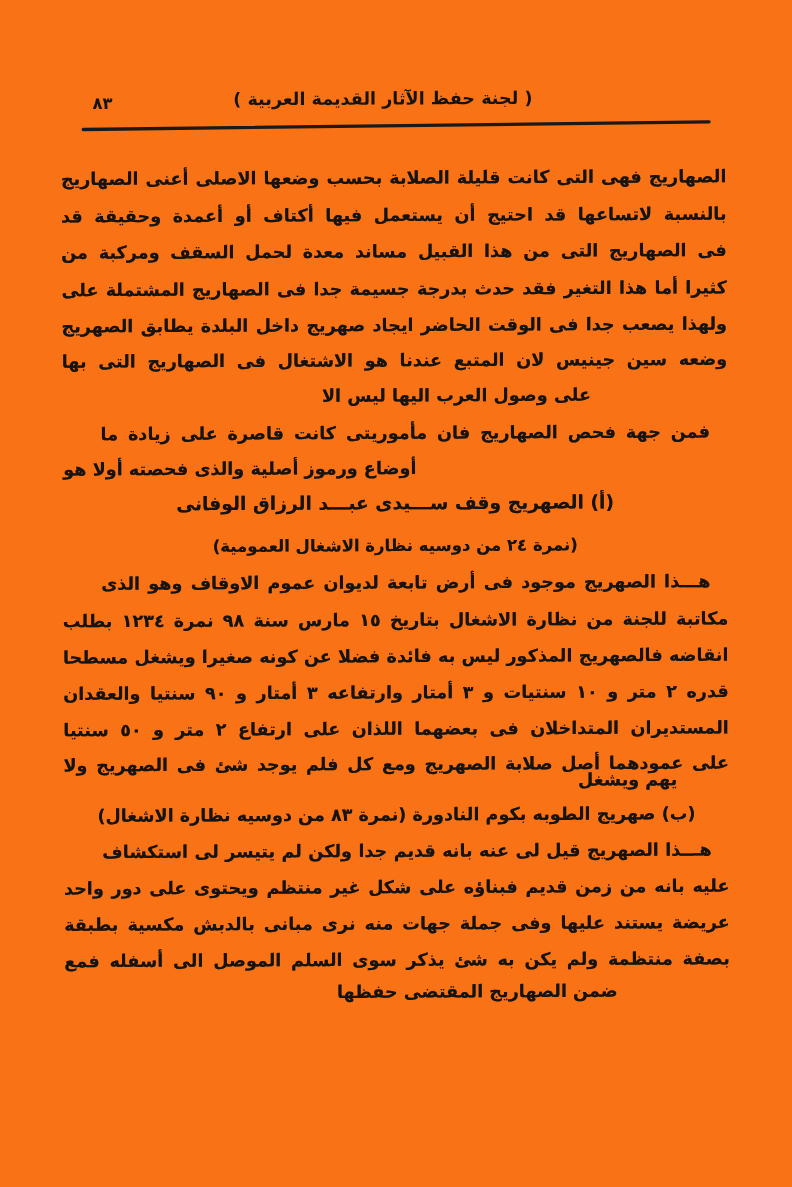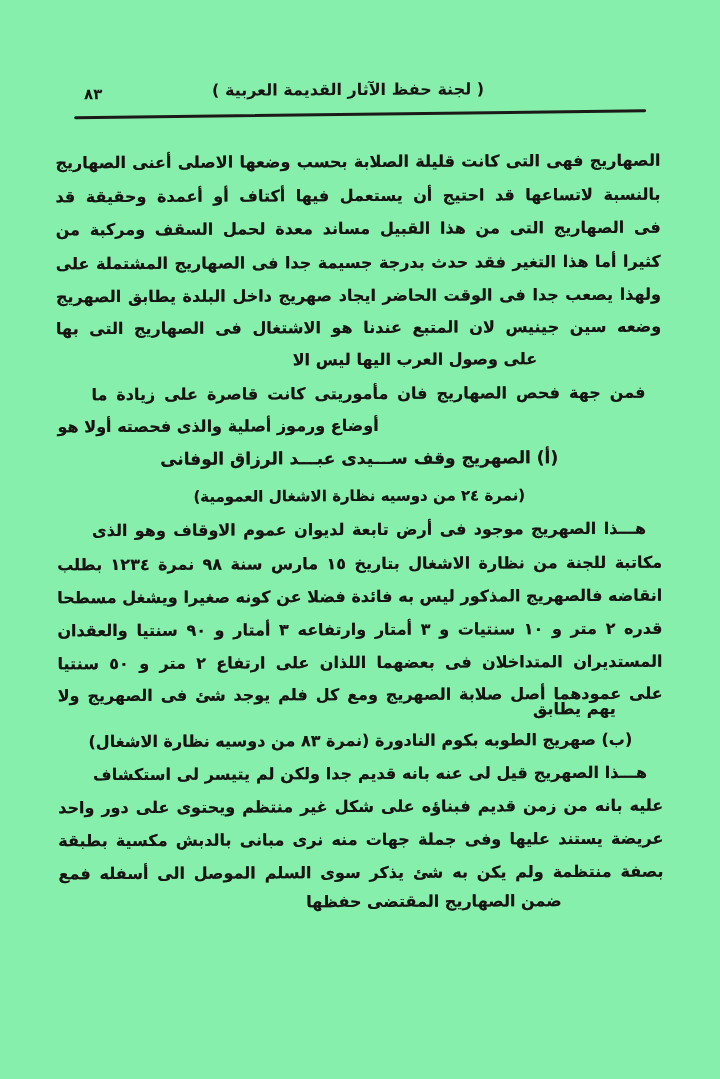--- a/index.html
+++ b/index.html
@@ -5,21 +5,21 @@
   html,body{margin:0;padding:0;}
   body{
     width:720px;height:1079px;
     background:#fcfcfa;
     font-family:"DejaVu Sans", sans-serif;
     color:#161412;
     overflow:hidden;
   }
   .page{
     position:relative;width:720px;height:1079px;
-    background:#86efac;
+    background:#f97316;
   }
   .skew{
     position:absolute;inset:0;
     transform:rotate(-0.25deg);
     transform-origin:50% 50%;
   }
   
   .pagenum{
     position:absolute;top:84px;left:86px;
     font-size:15px;font-weight:700;direction:rtl;
@@ -82,21 +82,21 @@
 
     <div class="ln center heading" style="top:444px">(أ)  الصهريج وقف ســـيدى عبـــد الرزاق الوفانى</div>
     <div class="ln center subheading" style="top:482px">(نمرة ٢٤ من دوسيه نظارة الاشغال العمومية)</div>
 
     <div class="ln first" style="top:516px">هـــذا الصهريج موجود فى أرض تابعة لديوان عموم الاوقاف وهو الذى وردت عنه</div>
     <div class="ln j" style="top:550px">مكاتبة للجنة من نظارة الاشغال بتاريخ ١٥ مارس سنة ٩٨ نمرة ١٢٣٤ بطلب شراء</div>
     <div class="ln j" style="top:583px">انقاضه فالصهريج المذكور ليس به فائدة فضلا عن كونه صغيرا ويشغل مسطحا</div>
     <div class="ln j" style="top:616px">قدره ٢ متر و ١٠ سنتيات و ٣ أمتار وارتفاعه ٣ أمتار و ٩٠ سنتيا والعقدان</div>
     <div class="ln j" style="top:649px">المستديران المتداخلان فى بعضهما اللذان على ارتفاع ٢ متر و ٥٠ سنتيا ومحمولان</div>
     <div class="ln j" style="top:681px">على عمودهما أصل صلابة الصهريج ومع كل فلم يوجد شئ فى الصهريج ولا فى الساقية</div>
-    <div class="ln" style="top:694px;right:105px;top:696px">يهم يطابق</div>
+    <div class="ln" style="top:694px;right:105px;top:696px">يهم ويشغل</div>
 
     <div class="ln center" style="top:727px">(ب)  صهريج الطوبه بكوم النادورة (نمرة ٨٣ من دوسيه نظارة الاشغال)</div>
 
     <div class="ln first" style="top:760px">هـــذا الصهريج قيل لى عنه بانه قديم جدا ولكن لم يتيسر لى استكشاف شئ يرتكن</div>
     <div class="ln j" style="top:793px">عليه بانه من زمن قديم فبناؤه على شكل غير منتظم ويحتوى على دور واحد وبه أكتاف</div>
     <div class="ln j" style="top:826px">عريضة يستند عليها وفى جملة جهات منه نرى مبانى بالدبش مكسية بطبقة من الحمرة</div>
     <div class="ln j" style="top:859px">بصفة منتظمة ولم يكن به شئ يذكر سوى السلم الموصل الى أسفله فمع الموافقة لم يصر درجه</div>
     <div class="ln" style="top:888px;right:160px">ضمن الصهاريج المقتضى حفظها</div>
 
   </div>

